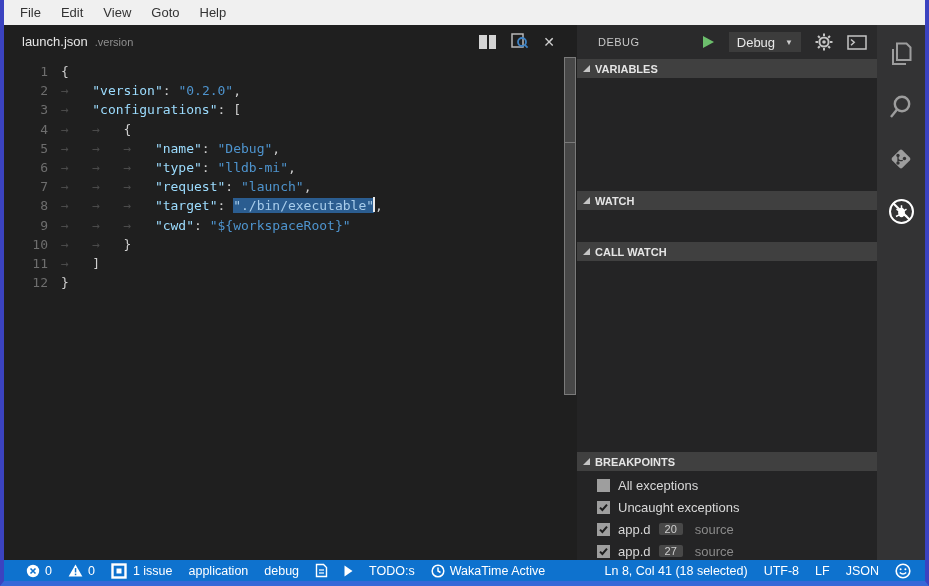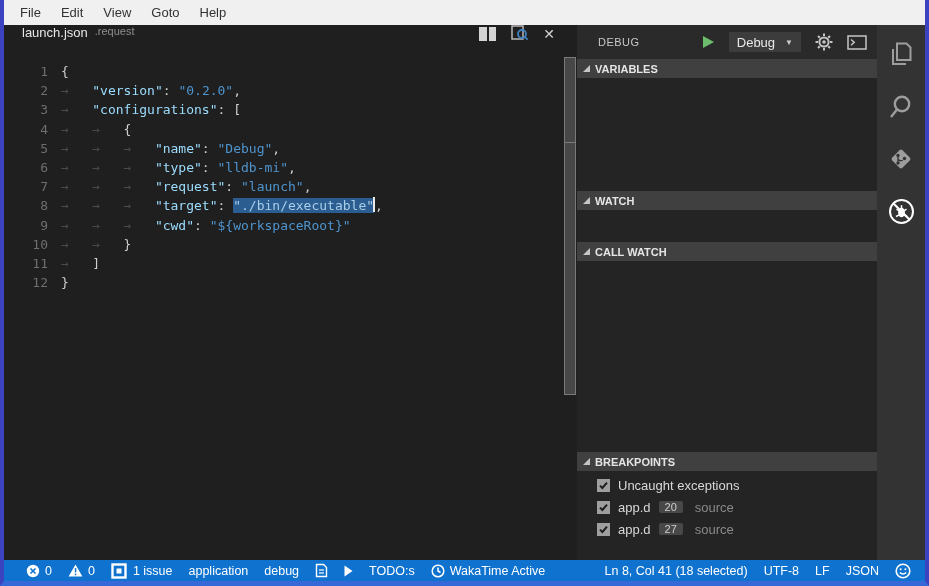--- a/index.html
+++ b/index.html
@@ -13,21 +13,21 @@
   
   .menubar { height:25px; background:#f0f0f0; display:flex; align-items:center;
              padding-left:6px; flex:none; }
   .menu-item { font-size:13px; color:#333; padding:0 10px; line-height:25px; cursor:default; }
 
   
   .main { flex:1; display:flex; min-height:0; }
 
   
   .editor-group { width:559px; flex:none; display:flex; flex-direction:column; background:#1f1f1f; }
-  .tabbar { height:33px; flex:none; display:flex; align-items:flex-start; padding:0 8px 0 18px; }
+  .tabbar { height:33px; flex:none; display:flex; align-items:center; padding:0 8px 0 18px; }
   .tab-title { color:#e6e6e6; font-size:13px; }
   .tab-hint { color:#8f8f8f; font-size:11px; margin-left:7px; }
   .tab-actions { margin-left:auto; display:flex; align-items:center; gap:14px; }
   .tab-actions .icon { display:inline-flex; align-items:center; }
   .close-glyph { color:#d0d0d0; font-size:14px; line-height:14px; }
 
   .code { flex:1; padding-top:4px; font-family:"DejaVu Sans Mono", monospace;
           font-size:13px; line-height:19.2px; }
   .line { display:flex; height:19.2px; white-space:pre; }
   .ln { width:44px; flex:none; text-align:right; color:#6e6e6e; }
@@ -102,21 +102,21 @@
       <span class="menu-item">View</span>
       <span class="menu-item">Goto</span>
       <span class="menu-item">Help</span>
     </div>
 
   <div class="main">
 
     <div class="editor-group">
       <div class="tabbar">
         <span class="tab-title">launch.json</span>
-        <span class="tab-hint">.request</span>
+        <span class="tab-hint">.version</span>
         <span class="tab-actions">
           <span class="icon">
             <svg width="17" height="14" viewBox="0 0 17 14">
                 <rect x="0" y="0" width="8" height="14" fill="#d4d4d4"></rect>
                 <rect x="10" y="0" width="7" height="14" fill="#d4d4d4"></rect>
               </svg>
           </span>
           <span class="icon">
             <svg width="19" height="17" viewBox="0 0 19 17">
                 <rect x="2" y="1" width="11" height="13" fill="none" stroke="#b9b9b9" stroke-width="1.5"></rect>
@@ -204,20 +204,24 @@
         <span class="section-label">CALL WATCH</span>
       </div>
       <div class="section-body body-callstack"></div>
 
       <div class="section-header">
         <span class="twisty"></span>
         <span class="section-label">BREAKPOINTS</span>
       </div>
       <div class="section-body body-breakpoints" id="breakpoints">
           <div class="bp-row">
+            <span class="bp-check"></span>
+            <span>All exceptions</span>
+          </div>
+          <div class="bp-row">
             <span class="bp-check">
               <svg width="11" height="11" viewBox="0 0 11 11">
                 <path d="M2 5.6 L4.4 8 L9 2.6" stroke="#1e1e1e" stroke-width="2" fill="none"></path>
               </svg>
             </span>
             <span>Uncaught exceptions</span>
           </div>
           <div class="bp-row">
             <span class="bp-check">
               <svg width="11" height="11" viewBox="0 0 11 11">

